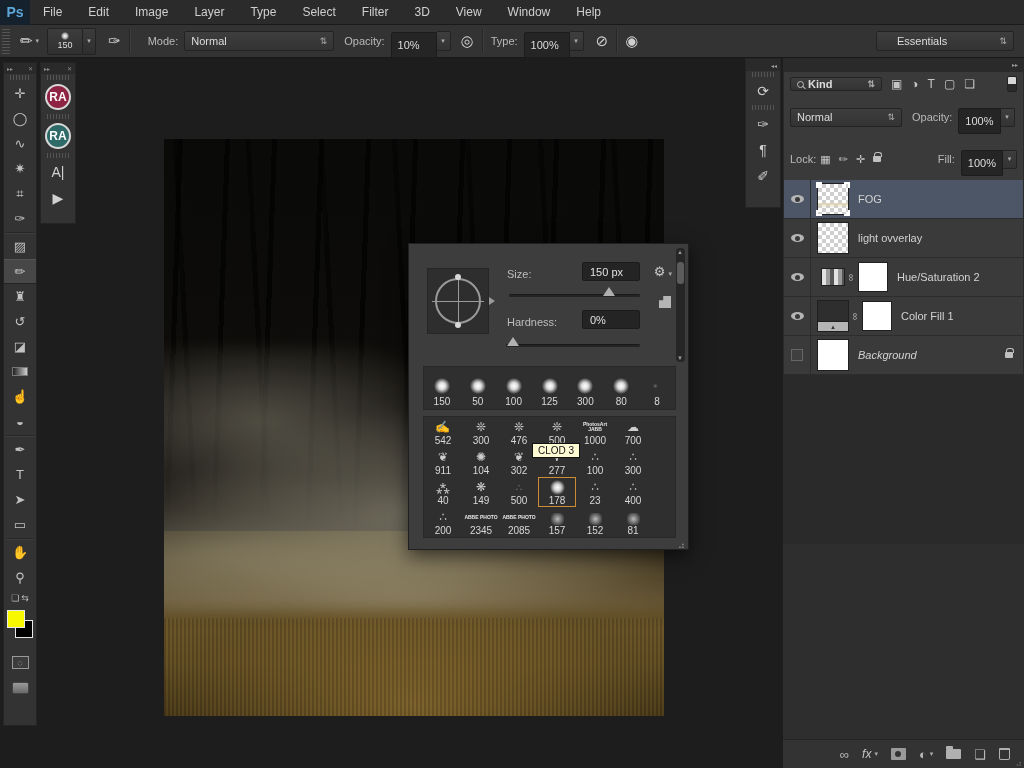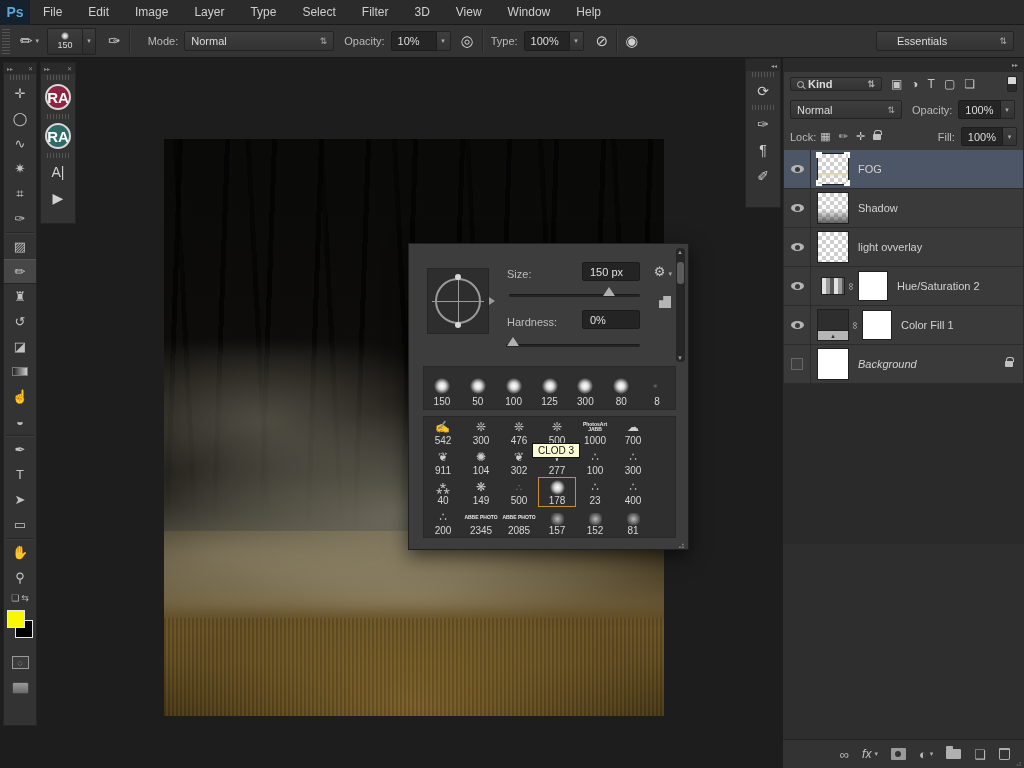--- a/index.html
+++ b/index.html
@@ -27,21 +27,21 @@
   .brushpreview .dot { width:8px; height:8px; border-radius:50%;
     background:radial-gradient(circle,#fff 0%,#bbb 40%,rgba(120,120,120,0) 75%); }
   .ddcaretbox { width:13px; height:27px; background:linear-gradient(#3c3c3c,#2e2e2e);
     border:1px solid #222; border-left:none; border-radius:0 2px 2px 0;
     display:flex; align-items:center; justify-content:center; }
   .label { color:#b9b9b9; margin:0 6px 0 10px; }
   .dropdown { height:20px; background:linear-gradient(#3e3e3e,#333); border:1px solid #232323;
     border-radius:2px; display:flex; align-items:center; padding:0 6px; color:#ddd; }
   .dropdown .arrows { margin-left:auto; font-size:9px; color:#aaa; }
   .numfield { height:20px; min-width:46px; background:#252525; border:1px solid #1c1c1c;
-    border-radius:2px 0 0 2px; display:flex; align-items:center; padding:2px 6px; color:#ddd; }
+    border-radius:2px 0 0 2px; display:flex; align-items:center; padding:12px 6px; color:#ddd;margin-top:8px; }
   .numcaret { width:14px; height:20px; background:linear-gradient(#3e3e3e,#333);
     border:1px solid #232323; border-left:none; border-radius:0 2px 2px 0;
     display:flex; align-items:center; justify-content:center; font-size:7px; color:#aaa; }
   #workspace-dd { position:absolute; right:10px; top:31px; width:138px;padding-left:20px; }
 
   
   #toolbar { position:absolute; left:3px; top:62px; width:34px; height:664px;
     background:#333333; border:1px solid #242424; }
   .dockhead { height:11px; background:#2a2a2a; display:flex; align-items:center;
     justify-content:space-between; padding:0 3px; font-size:6px; color:#888; }
@@ -60,21 +60,21 @@
     color:#bbb; font-size:9px; }
   .qmask { width:17px; height:13px; border:1px solid #999; background:#3c3c3c;
     display:flex; align-items:center; justify-content:center; color:#bbb; font-size:9px; }
   .screenmode { width:17px; height:12px; background:linear-gradient(#9a9a9a,#6a6a6a);
     border:1px solid #444; border-radius:2px; }
 
   
   #dock2 { position:absolute; left:40px; top:62px; width:36px; height:162px;
     background:#333333; border:1px solid #242424; }
   .badge { width:26px; height:26px; border-radius:50%; margin:4px auto; border:2px solid #d8d8d8;
-    display:flex; align-items:center; justify-content:center; font-weight:bold; font-size:15px; color:#fff; }
+    display:flex; align-items:center; justify-content:center; font-weight:bold; font-size:12px; color:#fff; }
   .badge.red { background:#8e2344; }
   .badge.teal { background:#2e6b68; }
   .dock2item { height:26px; display:flex; align-items:center; justify-content:center;
     color:#d0d0d0; font-size:14px; }
 
   
   #pasteboard { position:absolute; left:38px; top:58px; width:707px; height:710px; background:#1d1d1d; }
   #canvas { position:absolute; left:126px; top:81px; width:500px; height:577px; overflow:hidden;
     background:
       radial-gradient(120% 55% at 50% 98%, rgba(128,100,44,.9) 0%, rgba(96,76,34,.6) 38%, rgba(40,32,16,0) 72%),
@@ -487,29 +487,20 @@
           <span class="cornerTR"></span>
         <span class="cornerBL"></span>
           <span class="cornerBR"></span>
       </div>
       <span class="lname">FOG</span>
     </div>
     <div class="lrow">
       <div class="eyecell">
           <span class="eye"></span>
         </div>
-      <div class="thumb">
-          <span class="shadowgrad"></span>
-        </div>
-      <span class="lname">Shadow</span>
-    </div>
-    <div class="lrow">
-      <div class="eyecell">
-          <span class="eye"></span>
-        </div>
       <div class="thumb"></div>
       <span class="lname">light ovverlay</span>
     </div>
     <div class="lrow">
       <div class="eyecell">
           <span class="eye"></span>
         </div>
       <div class="thumb huesat"></div>
       <span class="chain">∞</span>
       <div class="mask white"></div>

